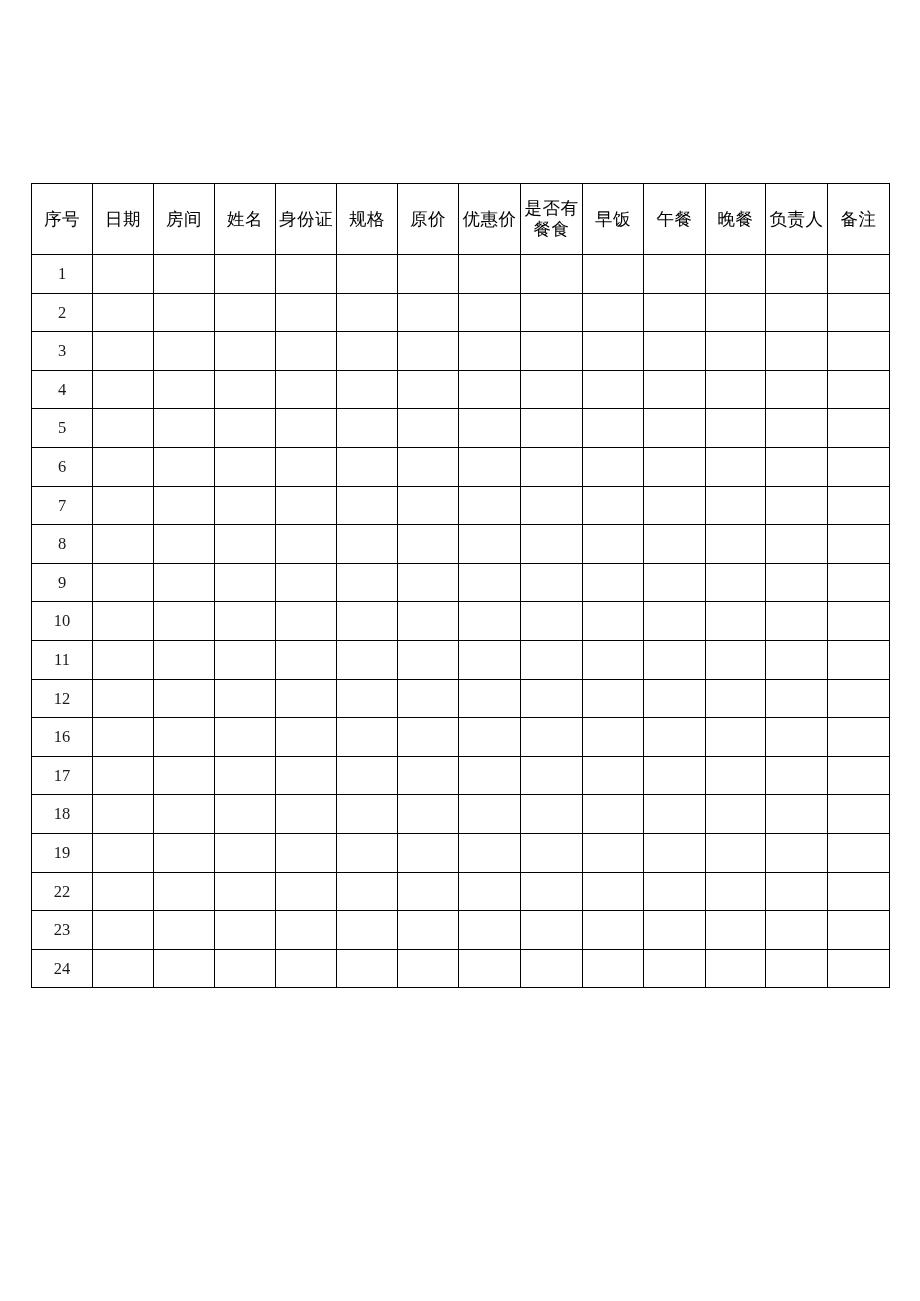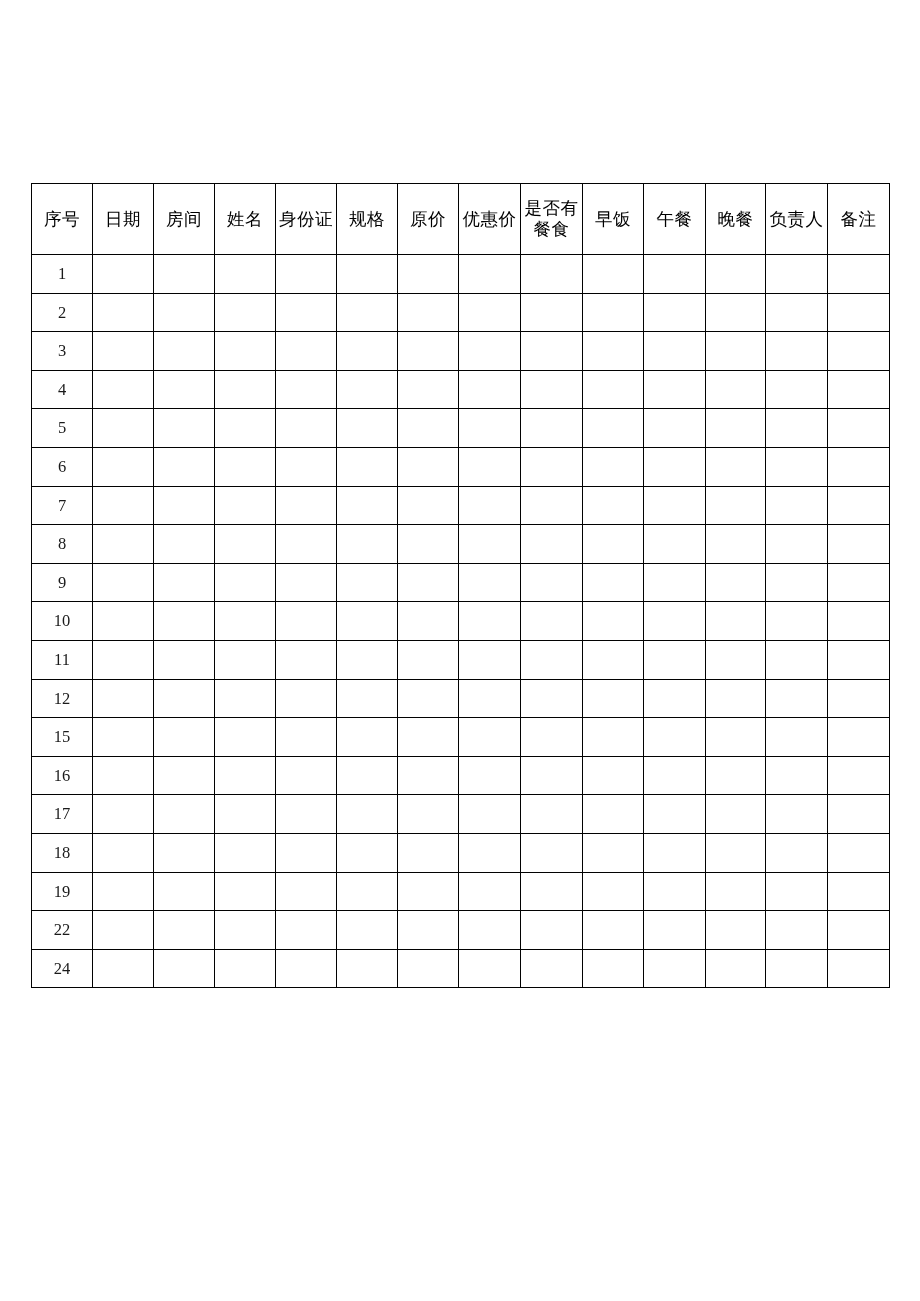--- a/index.html
+++ b/index.html
@@ -314,36 +314,20 @@
             <td></td>
             <td></td>
             <td></td>
             <td></td>
             <td></td>
             <td></td>
             <td></td>
             <td></td>
           </tr>
           <tr>
-            <td class="seq-cell">15</td>
-            <td></td>
-            <td></td>
-            <td></td>
-            <td></td>
-            <td></td>
-            <td></td>
-            <td></td>
-            <td></td>
-            <td></td>
-            <td></td>
-            <td></td>
-            <td></td>
-            <td></td>
-          </tr>
-          <tr>
             <td class="seq-cell">16</td>
             <td></td>
             <td></td>
             <td></td>
             <td></td>
             <td></td>
             <td></td>
             <td></td>
             <td></td>
             <td></td>
@@ -395,20 +379,36 @@
             <td></td>
             <td></td>
             <td></td>
             <td></td>
             <td></td>
             <td></td>
             <td></td>
           </tr>
           <tr>
             <td class="seq-cell">22</td>
+            <td></td>
+            <td></td>
+            <td></td>
+            <td></td>
+            <td></td>
+            <td></td>
+            <td></td>
+            <td></td>
+            <td></td>
+            <td></td>
+            <td></td>
+            <td></td>
+            <td></td>
+          </tr>
+          <tr>
+            <td class="seq-cell">23</td>
             <td></td>
             <td></td>
             <td></td>
             <td></td>
             <td></td>
             <td></td>
             <td></td>
             <td></td>
             <td></td>
             <td></td>

